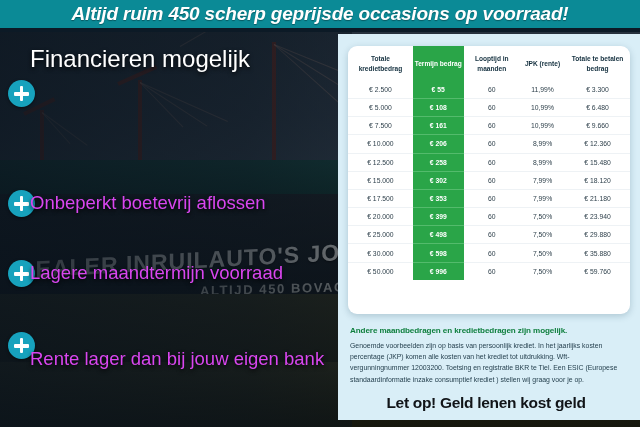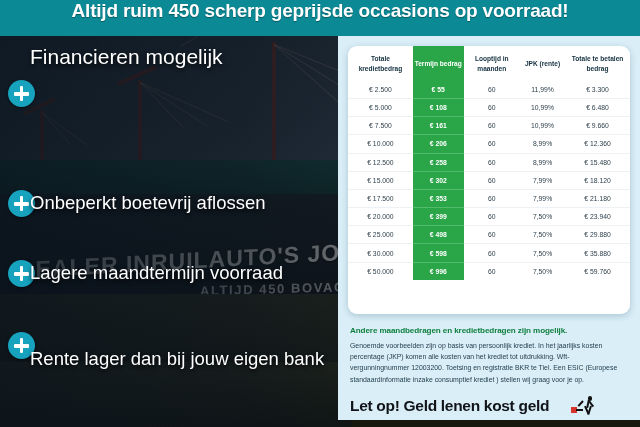--- a/index.html
+++ b/index.html
@@ -2,23 +2,24 @@
 <html><head>
 <meta charset="utf-8">
 <style>
   html,body{margin:0;padding:0;}
   body{
     width:640px;height:427px;overflow:hidden;
     font-family:"Liberation Sans",sans-serif;
     background:#0c1a26;position:relative;
   }
   .banner{
-    position:absolute;left:0;top:0;width:640px;height:36px;
-    background:#0b8a96;display:flex;justify-content:center;
+    position:absolute;left:0;top:0;width:640px;height:28px;
+    background:#0b8a96;display:flex;align-items:center;justify-content:center;
     z-index:40;
+    font-style:italic;
   }
   .banner-text{
     color:#ffffff;font-size:19px;font-weight:bold;letter-spacing:-0.2px;
     text-shadow:0 1px 1px rgba(0,0,0,.35);white-space:nowrap;
   }
 
   
   .photo{position:absolute;left:0;top:32px;width:640px;height:395px;overflow:hidden;z-index:0;}
   .sky{position:absolute;left:0;top:0;width:640px;height:150px;
     background:linear-gradient(#26313d,#2b3744 55%,#33404d);}
@@ -55,30 +56,30 @@
   .rail{position:absolute;left:0;width:640px;height:2px;background:rgba(168,168,160,.45);}
   .railpost{position:absolute;width:2px;height:30px;background:rgba(168,168,160,.42);}
   .grass{position:absolute;left:0;top:330px;width:640px;height:72px;
     background:linear-gradient(rgba(58,58,34,.55),rgba(20,21,12,.95));}
   .scrim{position:absolute;left:0;top:0;width:352px;height:395px;
     background:linear-gradient(90deg,rgba(10,20,30,.80),rgba(10,20,30,.62) 70%,rgba(10,20,30,.45));}
 
   
   .left{position:absolute;left:0;top:32px;width:352px;height:395px;z-index:10;}
   .headline{position:absolute;left:30px;top:14px;width:316px;color:#fff;}
-  .headline .l1{font-size:21px;font-weight:normal;line-height:1.05;
+  .headline .l1{font-size:24px;font-weight:normal;line-height:1.05;
     text-shadow:0 2px 4px rgba(0,0,0,.85);}
   .headline .l2{font-size:26px;font-weight:bold;line-height:1.15;margin-top:4px;
     text-shadow:0 2px 4px rgba(0,0,0,.85);padding-left:14px;}
   .plus{position:absolute;width:27px;height:27px;border-radius:50%;
     background:#17a2bd;box-shadow:0 1px 3px rgba(0,0,0,.5);}
   .plus:before,.plus:after{content:"";position:absolute;background:#fff;border-radius:1px;}
   .plus:before{left:6px;top:12px;width:15px;height:3.5px;}
   .plus:after{left:11.75px;top:6px;width:3.5px;height:15px;}
-  .bullet{position:absolute;left:30px;color:#ffffff;font-size:18.5px;
+  .bullet{position:absolute;left:30px;color:#d946ef;font-size:18.5px;
     text-shadow:0 2px 4px rgba(0,0,0,.9);white-space:nowrap;}
   .p0{left:8px;top:48px;}
   .p1{left:8px;top:158px;} .b1{top:160px;}
   .p2{left:8px;top:228px;} .b2{top:230px;}
   .p3{left:8px;top:300px;} .b3{top:316px;}
 
   
   .panel{position:absolute;left:338px;top:34px;width:312px;height:386px;
     background:#d9eef7;z-index:20;}
   .card{position:absolute;left:10px;top:12px;width:282px;height:268px;
@@ -92,21 +93,21 @@
   tr:last-child td{border-bottom:none;}
   col.c1{width:23%;} col.c2{width:18%;} col.c3{width:20%;} col.c4{width:16%;} col.c5{width:23%;}
   .hl{background:#2aa548;color:#ffffff;font-weight:bold;}
   th.hl{color:#ffffff;}
   td.hl{border-bottom:1px solid #53bb6c;}
   .note-title{position:absolute;left:12px;top:292px;width:280px;
     color:#0f7f3e;font-size:8.1px;font-weight:bold;letter-spacing:-0.1px;}
   .note-body{position:absolute;left:12px;top:306px;width:274px;
     color:#26414f;font-size:6.9px;line-height:1.62;}
   .warn{position:absolute;left:12px;top:360px;width:272px;height:24px;
-    display:flex;align-items:center;gap:22px;}
+    display:flex;align-items:center;gap:22px;flex-direction:column;}
   .warn-text{color:#111418;font-size:15.5px;font-weight:bold;letter-spacing:-0.3px;}
   .afm{position:relative;width:24px;height:20px;flex:0 0 auto;}
   .afm .ball{position:absolute;left:0;bottom:3px;width:6px;height:6px;background:#d4342c;}
   .afm .stick{position:absolute;left:5px;bottom:5px;width:7px;height:2px;background:#111;}
   .afm .head{position:absolute;right:3px;top:0;width:4.5px;height:4.5px;border-radius:50%;background:#111;}
   .afm .body{position:absolute;right:6px;top:4px;width:2.4px;height:8px;background:#111;
     transform:rotate(12deg);}
   .afm .legA{position:absolute;right:3px;top:10px;width:2.2px;height:9px;background:#111;
     transform:rotate(18deg);transform-origin:top center;}
   .afm .legB{position:absolute;right:9px;top:10px;width:2.2px;height:9px;background:#111;

